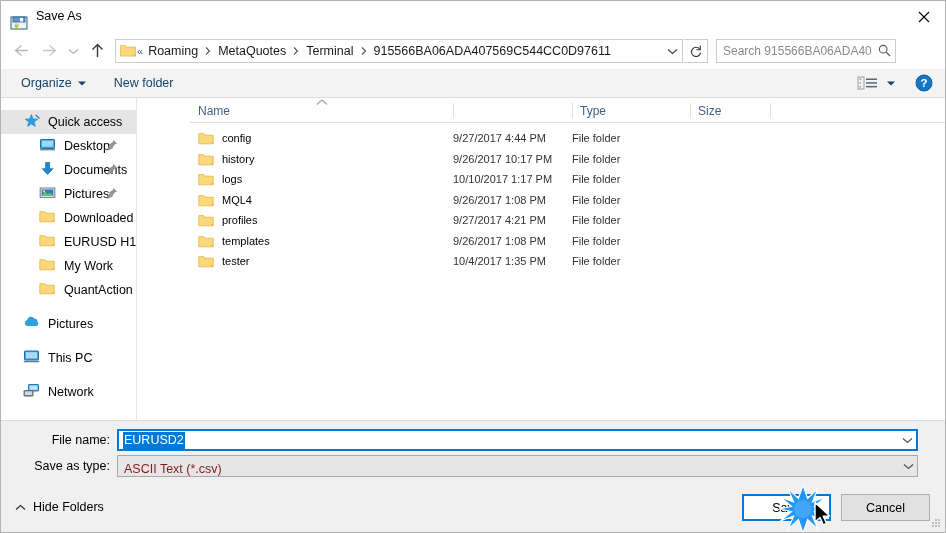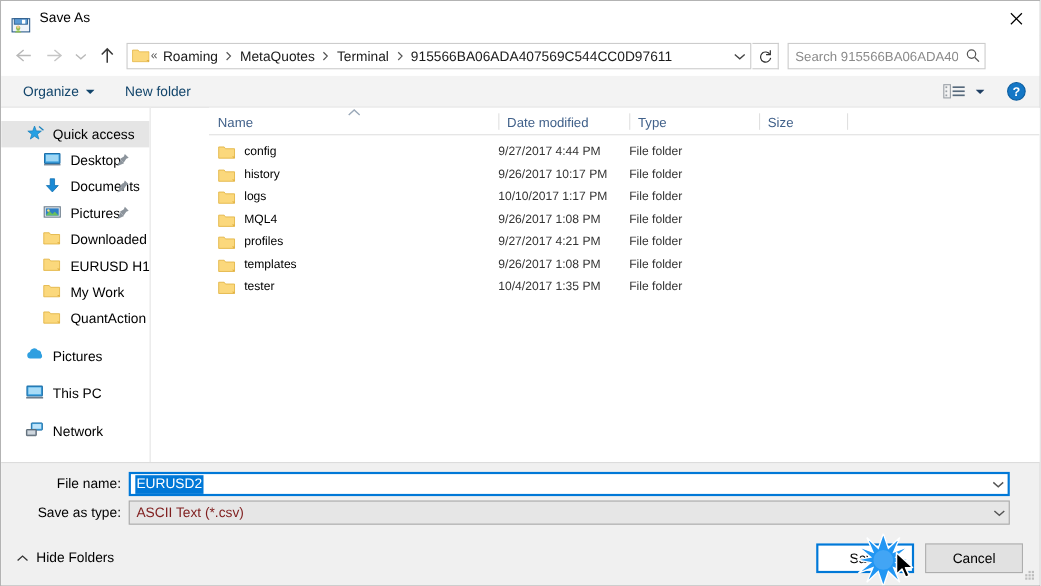--- a/index.html
+++ b/index.html
@@ -167,21 +167,21 @@
   #footer {
     position: absolute; left: 0; top: 419px; width: 946px; height: 114px;
     background: #f0f0f0; border-top: 1px solid #dcdcdc;
   }
   .form-row { position: absolute; display: flex; align-items: center; }
   .form-label {
     font-size: 12.5px; color: #000; text-align: right; width: 116px;
     padding-right: 7px; cursor: default;
   }
   .combo {
-    height: 22px; display: flex; align-items: center; position: relative;
+    height: 22px; display: flex; align-items: flex-end; position: relative;
   }
   #filename-combo {
     width: 801px; border: 2px solid #0078d7; background: #ffffff;
   }
   #filename-value {
     font-size: 12.5px; color: #ffffff; background: #0078d7;
     margin-left: 4px; padding: 1px 1px 1px 1px; line-height: 15px;
   }
   #filetype-combo {
     width: 801px; border: 1px solid #a9a9a9; background: #e6e6e6;
@@ -500,23 +500,20 @@
     <div id="filelist">
 
       <div id="colheader">
         <svg id="sort-arrow" viewBox="0 0 12 7">
           <path d="M1 5.5 L6 1 L11 5.5" stroke="#9aa8b8" stroke-width="1.3" fill="none"></path>
         </svg>
         <div class="colh" style="left:0;width:263px">
           <span class="colh-label">Name</span>
         </div>
         <div class="coldiv" style="left:263px"></div>
-        <div class="colh" style="left:263px;width:119px">
-          <span class="colh-label">Date modified</span>
-        </div>
         <div class="coldiv" style="left:382px"></div>
         <div class="colh" style="left:382px;width:118px">
           <span class="colh-label">Type</span>
         </div>
         <div class="coldiv" style="left:500px"></div>
         <div class="colh" style="left:500px;width:80px">
           <span class="colh-label">Size</span>
         </div>
         <div class="coldiv" style="left:580px"></div>
       </div>

